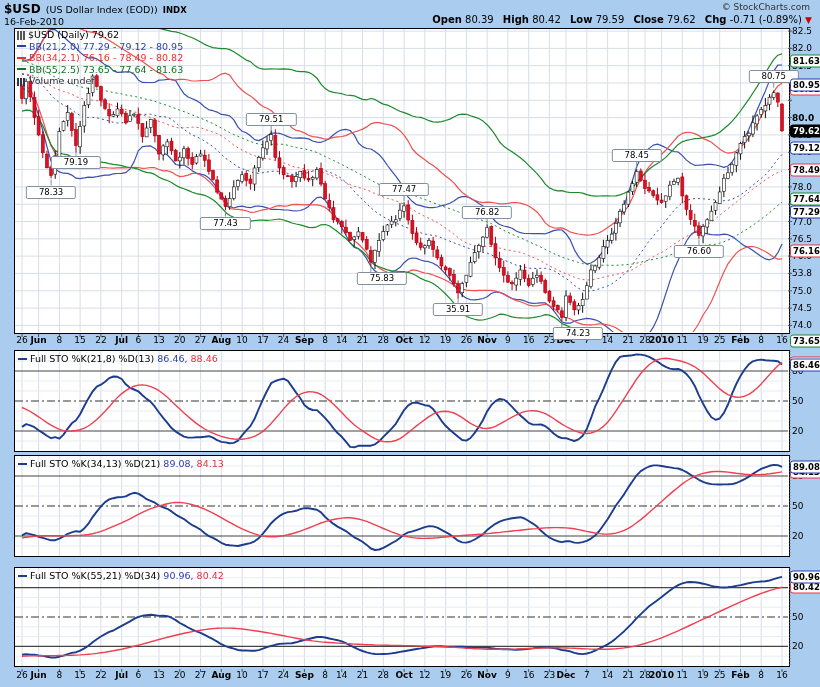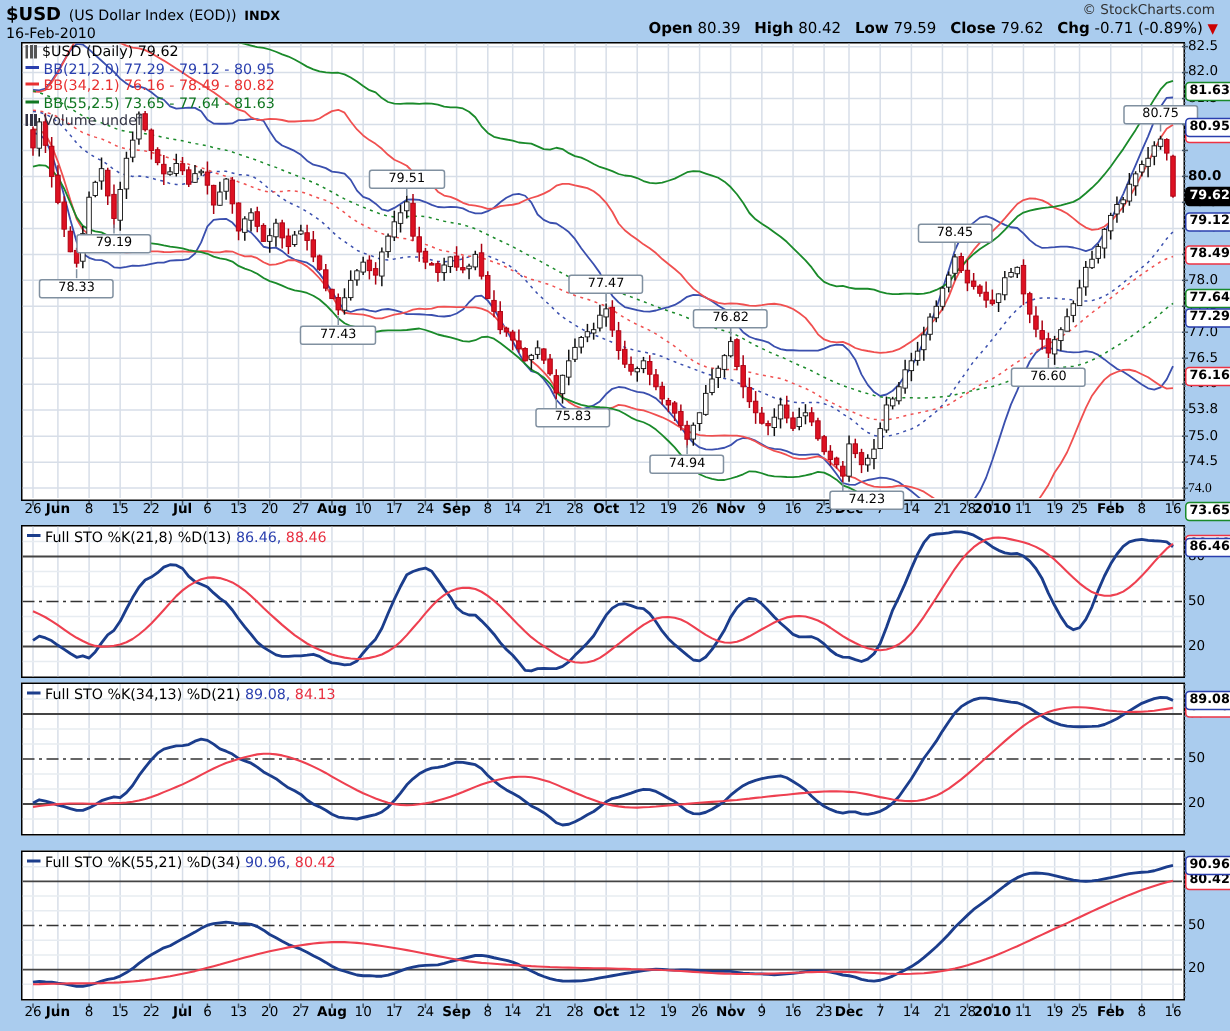--- a/index.html
+++ b/index.html
@@ -914,21 +914,21 @@
 <div class="price-tick" style="top: 152.3px;">79.0</div>
 <div class="price-tick" style="top: 169.6px;">78.5</div>
 <div class="price-tick" style="top: 186.9px;">78.0</div>
 <div class="price-tick" style="top: 204.2px;">77.5</div>
 <div class="price-tick" style="top: 221.5px;">77.0</div>
 <div class="price-tick" style="top: 238.8px;">76.5</div>
 <div class="price-tick" style="top: 256.1px;">76.0</div>
 <div class="price-tick" style="top: 273.4px;">53.8</div>
 <div class="price-tick" style="top: 290.8px;">75.0</div>
 <div class="price-tick" style="top: 308.1px;">74.5</div>
-<div class="price-tick" style="top: 325.4px; font-family: Liberation Serif, serif;">74.0</div>
+<div class="price-tick" style="top: 325.4px;">74.0</div>
 <div class="price-tick" style="top: 371px;">80</div>
 <div class="price-tick" style="top: 401px;">50</div>
 <div class="price-tick" style="top: 431px;">20</div>
 <div class="price-tick" style="top: 476px;">80</div>
 <div class="price-tick" style="top: 506px;">50</div>
 <div class="price-tick" style="top: 536px;">20</div>
 <div class="price-tick" style="top: 587.6px;">80</div>
 <div class="price-tick" style="top: 617px;">50</div>
 <div class="price-tick" style="top: 646.4px;">20</div>
 <div class="badge" style="top: 61.2px; border-color: rgb(26, 138, 42);">81.63</div>
@@ -946,18 +946,18 @@
 <div class="badge" style="top: 471.9px; border-color: rgb(238, 51, 68);">84.13</div>
 <div class="badge" style="top: 466.9px; border-color: rgb(42, 63, 174);">89.08</div>
 <div class="badge" style="top: 587.2px; border-color: rgb(238, 51, 68);">80.42</div>
 <div class="badge" style="top: 576.9px; border-color: rgb(42, 63, 174);">90.96</div>
 <div class="anno" style="left: 51.071px; top: 185.5px;">78.33</div>
 <div class="anno" style="left: 75.9891px; top: 155.7px;">79.19</div>
 <div class="anno" style="left: 225.497px; top: 216.6px;">77.43</div>
 <div class="anno" style="left: 271.18px; top: 112.6px;">79.51</div>
 <div class="anno" style="left: 382px; top: 272px;">75.83</div>
 <div class="anno" style="left: 404.077px; top: 183.2px;">77.47</div>
-<div class="anno" style="left: 458.066px; top: 302.8px;">74.94</div>
+<div class="anno" style="left: 458.066px; top: 302.8px;">35.91</div>
 <div class="anno" style="left: 487.137px; top: 205.7px;">76.82</div>
 <div class="anno" style="left: 561.891px; top: 327.4px; margin-left: 16px;">74.23</div>
 <div class="anno" style="left: 636.645px; top: 149.3px;">78.45</div>
 <div class="anno" style="left: 698.94px; top: 245.4px;">76.60</div>
 <div class="anno" style="left: 773.694px; top: 69.7px;">80.75</div>
 
 </body></html>

